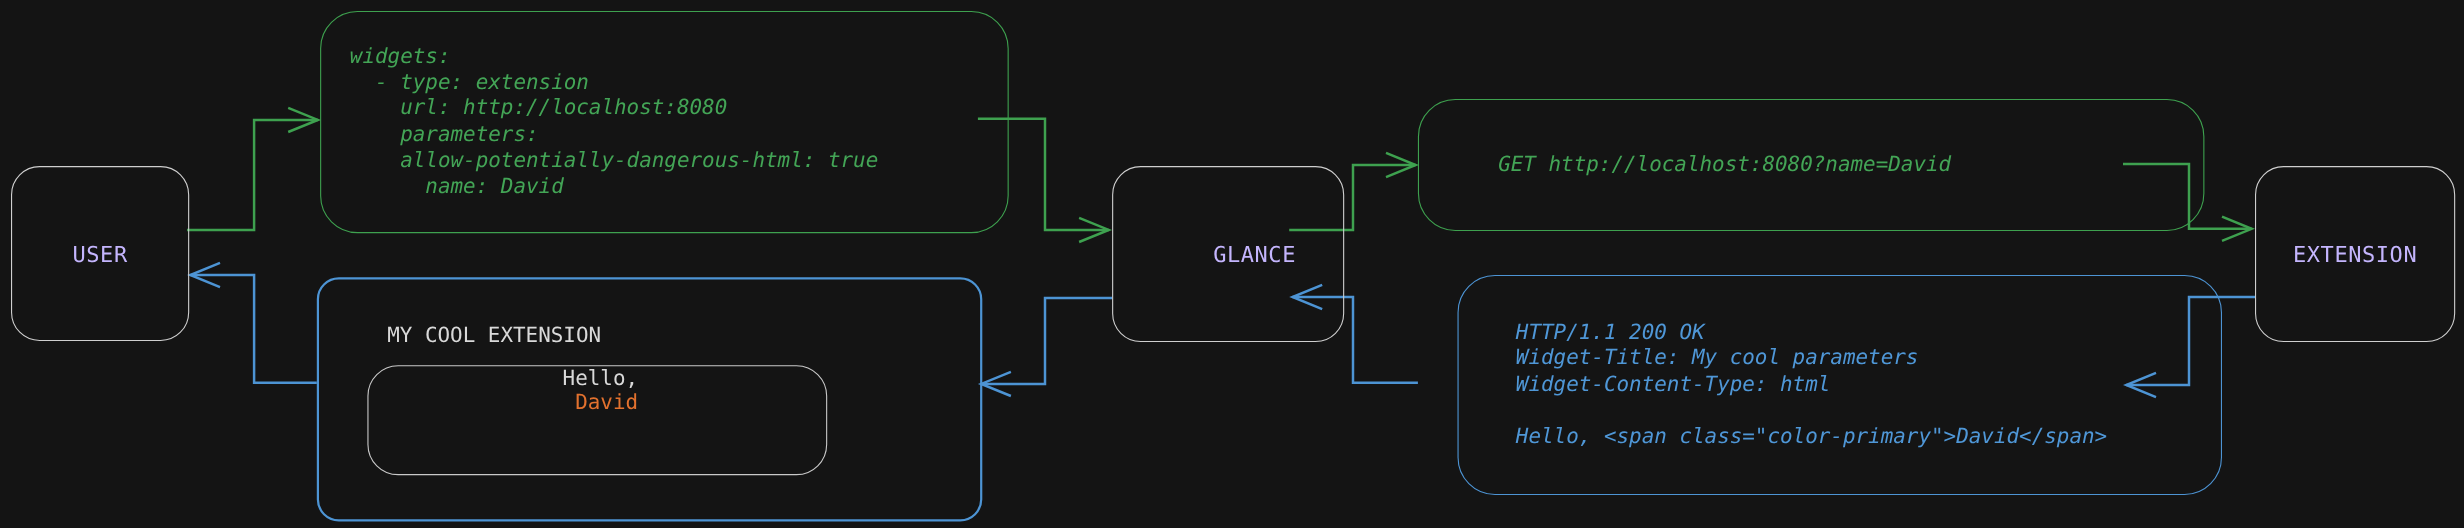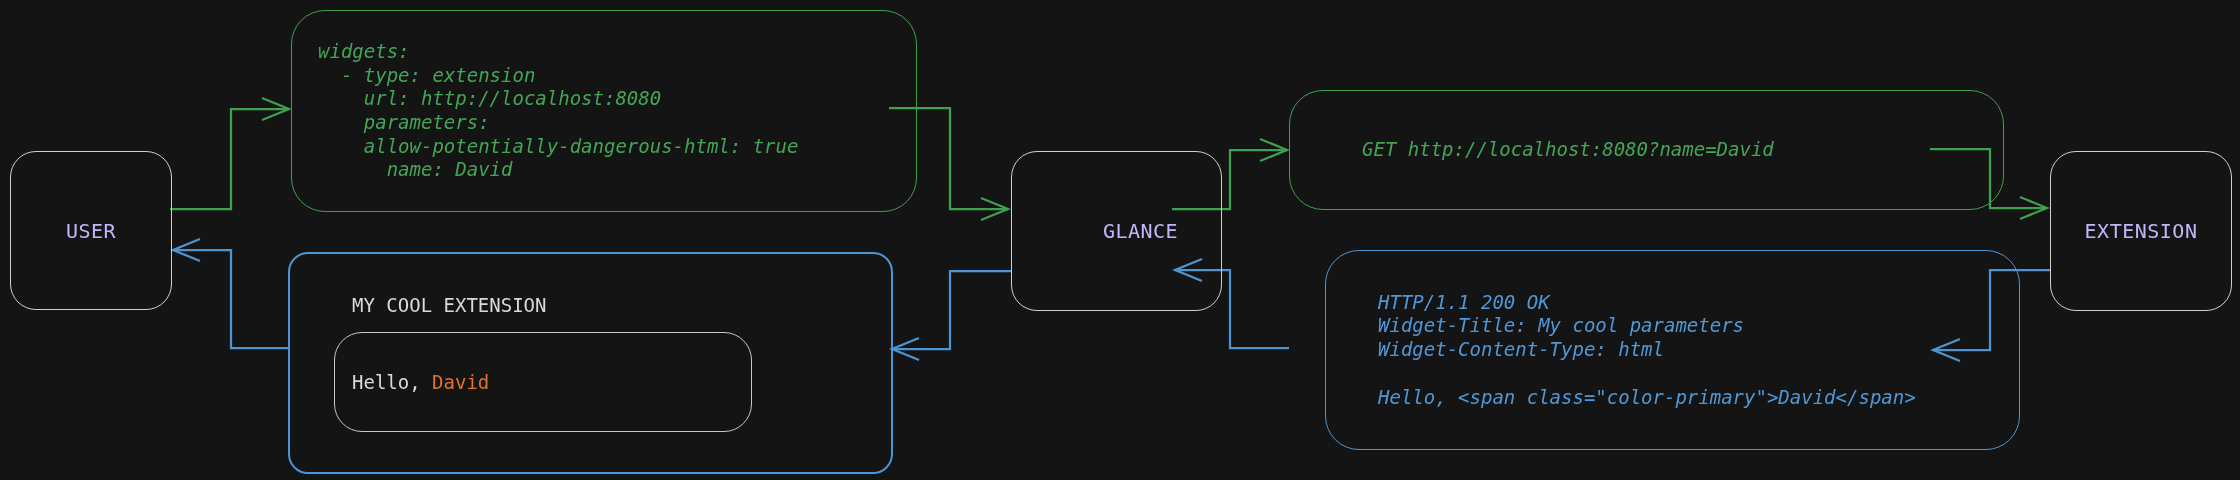--- a/index.html
+++ b/index.html
@@ -37,20 +37,21 @@
   }
   .widget-title{
     position:absolute;left:62px;top:39px;height:24px;line-height:24px;
     color:#d9d9d9;font-size:19px;white-space:pre;
   }
   .widget-inner{
     position:absolute;left:44px;top:78px;width:418px;height:100px;
     border:1.6px solid #c9c9c9;border-radius:28px;
     display:flex;align-items:center;padding-left:17px;box-sizing:border-box;
     font-size:19px;
+    flex-direction:column;
   }
   .greeting-prefix{color:#d9d9d9;white-space:pre;}
   .greeting-name{color:#e2712e;white-space:pre;}
 </style>
 </head>
 <body>
 
 <div class="canvas">
 
   <svg class="wires" viewBox="0 0 2240 480" xmlns="http://www.w3.org/2000/svg">

